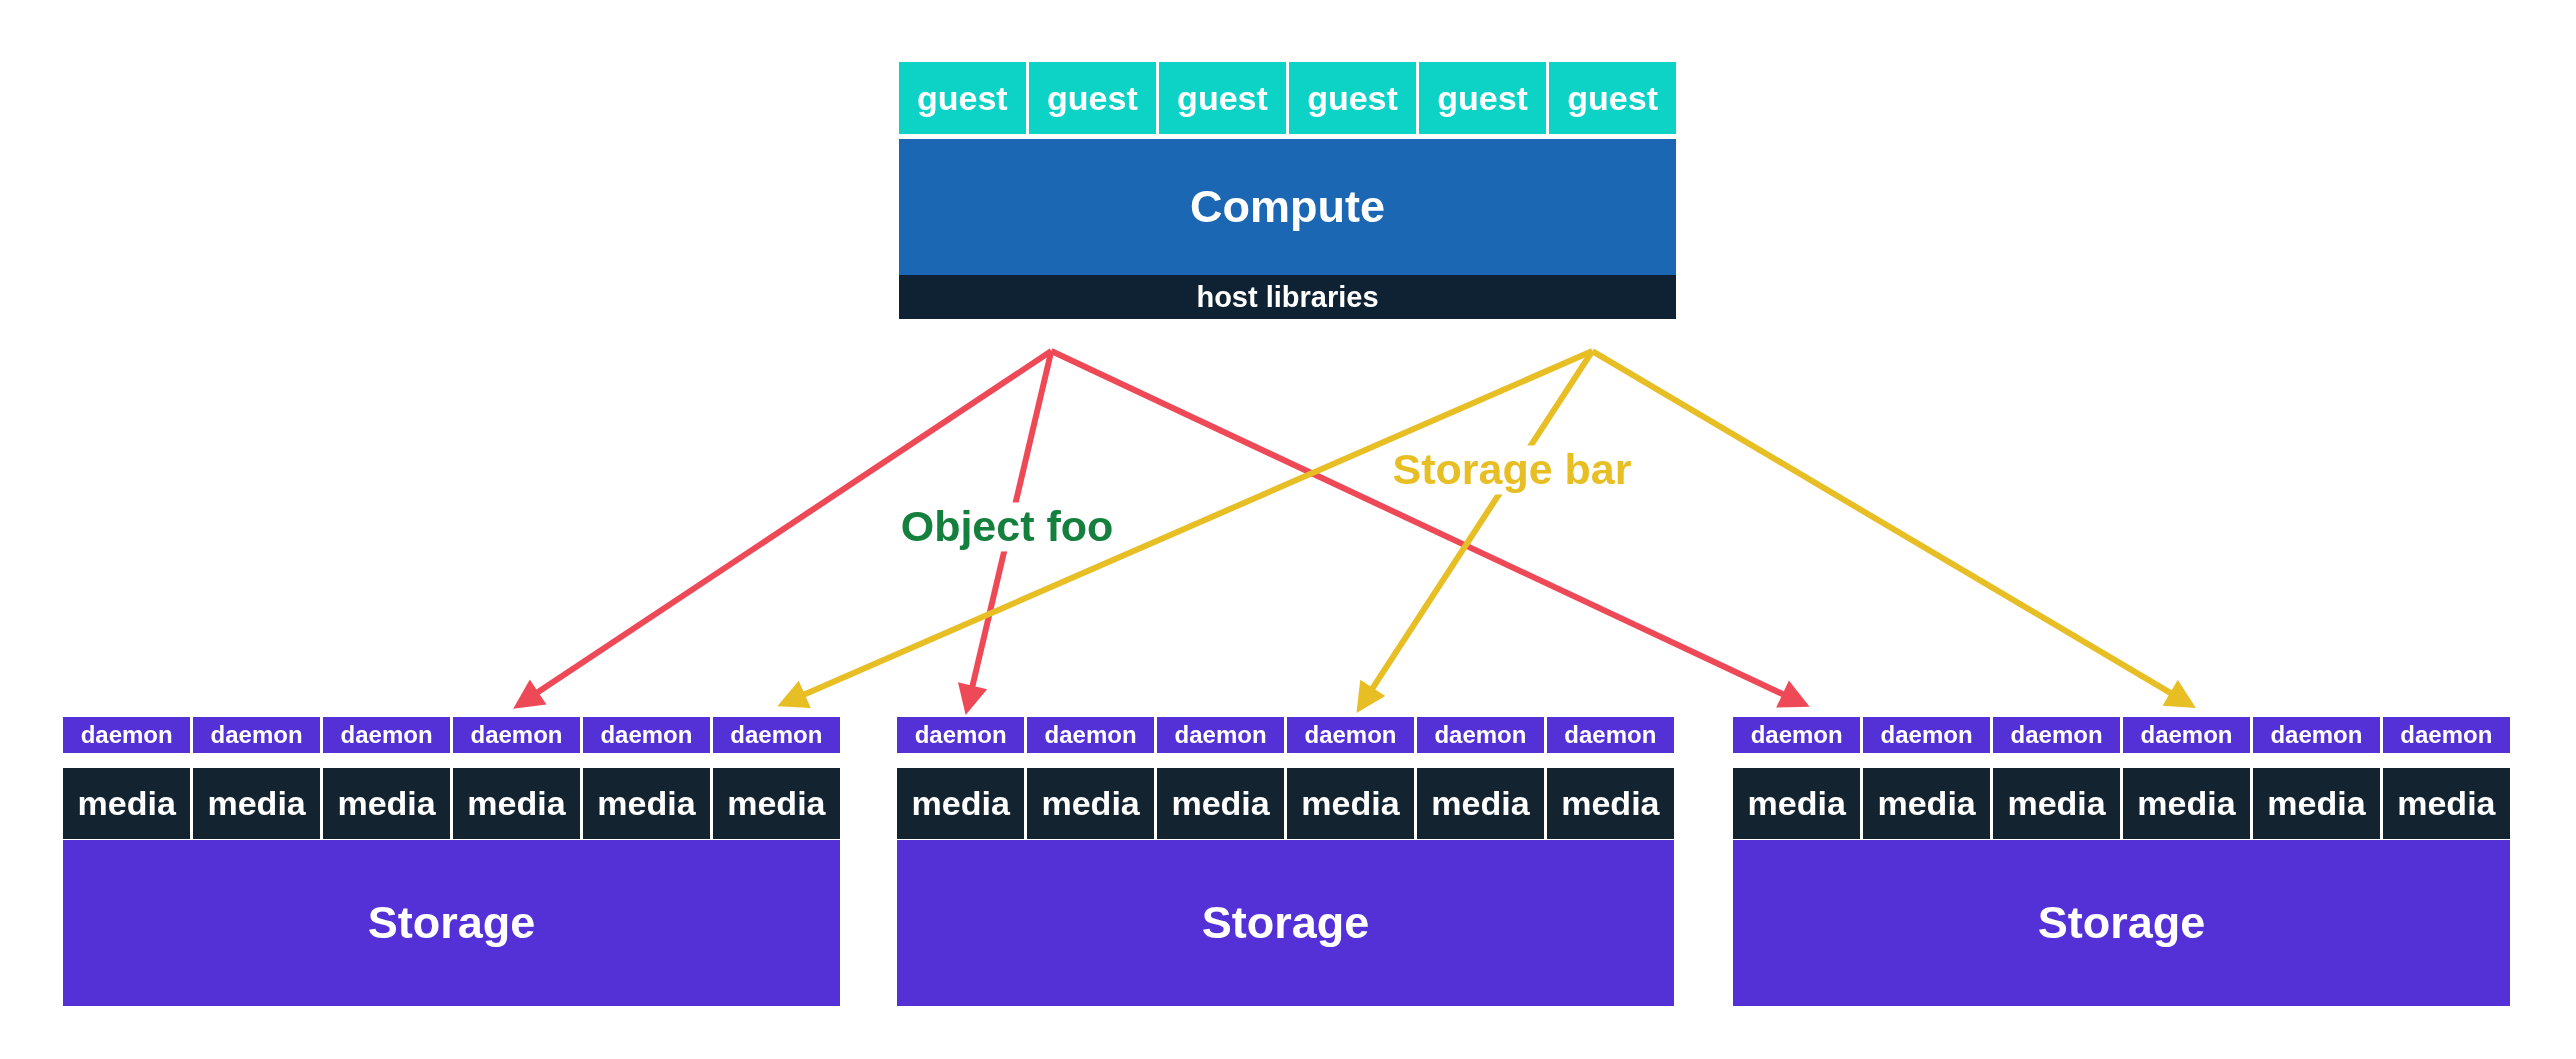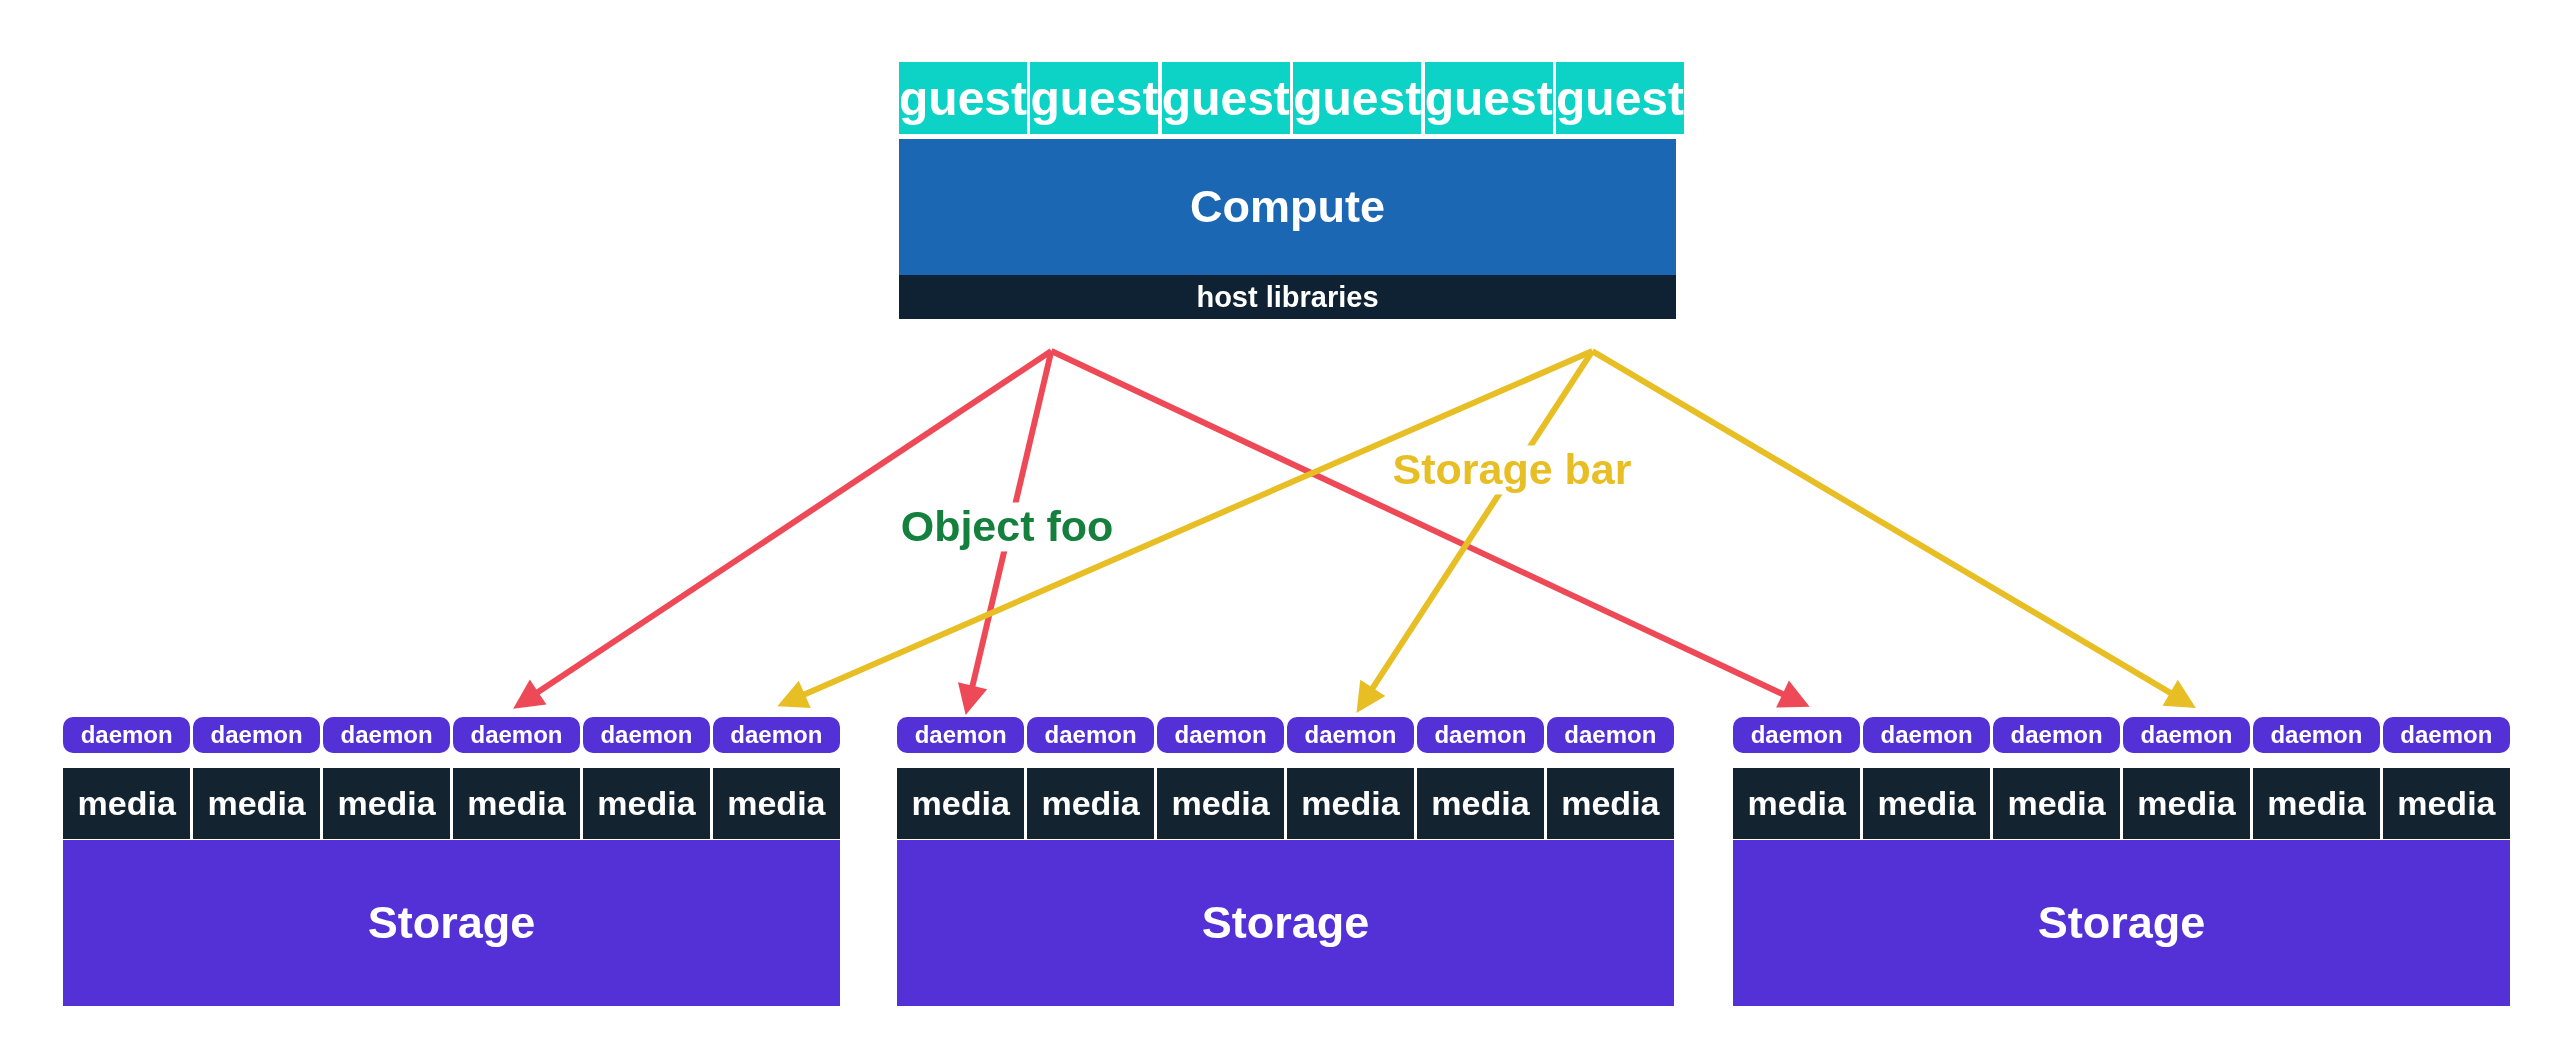--- a/index.html
+++ b/index.html
@@ -30,21 +30,21 @@
     display: flex;
     gap: 3.4px;
     height: 72px;
   }
   .guest-cell {
     flex: 1;
     background: #0dd3c6;
     display: flex;
     align-items: center;
     justify-content: center;
-    font-size: 48px;
+    font-size: 34px;
   }
   .compute-block {
     margin-top: 5.1px;
     height: 136px;
     background: #1b67b3;
     display: flex;
     align-items: center;
     justify-content: center;
     font-size: 45px;
   }
@@ -73,21 +73,20 @@
     gap: 2.6px;
     height: 36px;
   }
   .daemon-cell {
     flex: 1;
     background: #5431d6;
     display: flex;
     align-items: center;
     justify-content: center;
     font-size: 24px;
-    border-radius: 10px;
   }
   .media-row {
     display: flex;
     gap: 2.6px;
     height: 71px;
     margin-top: 15px;
   }
   .media-cell {
     flex: 1;
     background: #13232f;

